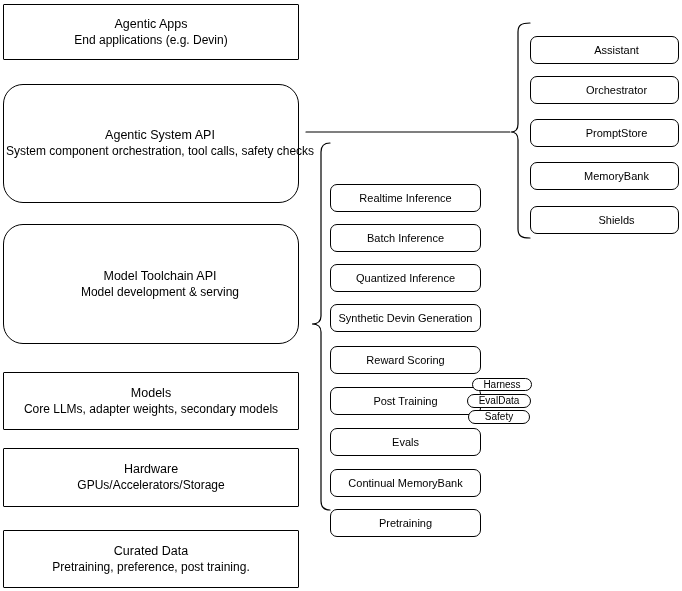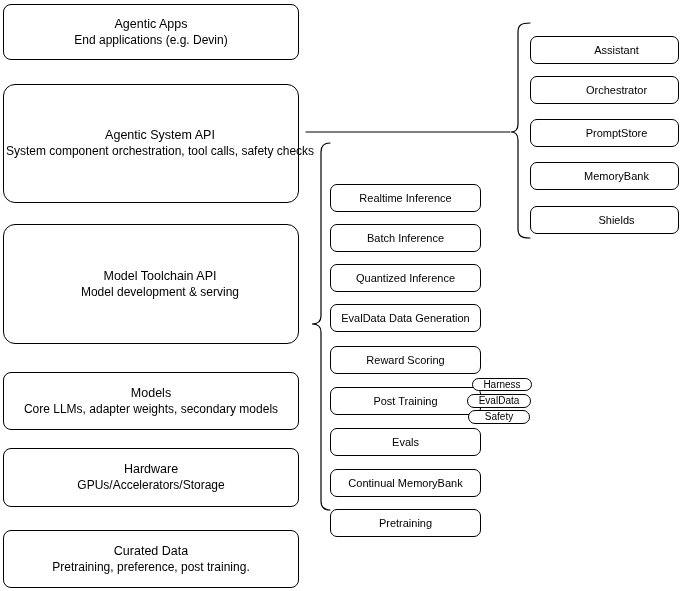--- a/index.html
+++ b/index.html
@@ -22,22 +22,22 @@
     box-sizing: border-box;
     background: #ffffff;
     border: 1px solid #000000;
     display: flex;
     flex-direction: column;
     align-items: center;
     justify-content: center;
     text-align: center;
   }
   
-  .lbox { left: 3px; width: 296px; border-radius: 8px; }
-  .lbox.big { border-radius: 12px; padding-left: 18px; }
+  .lbox { left: 3px; width: 296px; border-radius: 1px; }
+  .lbox.big { border-radius: 20px; padding-left: 18px; }
   .lbox .title { font-size: 12.5px; line-height: 1.25; white-space: nowrap; }
   .lbox .subtitle { font-size: 12px; line-height: 1.2; margin-top: 0; white-space: nowrap; }
   
   .mbox { left: 330px; width: 151px; height: 28px; border-radius: 7px; font-size: 11px; margin-top: 38px; }
   
   .rbox { left: 530px; width: 149px; height: 28px; border-radius: 7px; font-size: 11px; padding-left: 24px; }
   
   .pill {
     position: absolute;
     box-sizing: border-box;
@@ -108,21 +108,21 @@
   <div class="node mbox" style="top:146px">
     <span>Realtime Inference</span>
   </div>
   <div class="node mbox" style="top:186px">
     <span>Batch Inference</span>
   </div>
   <div class="node mbox" style="top:226px">
     <span>Quantized Inference</span>
   </div>
   <div class="node mbox" style="top:266px">
-    <span>EvalData Data Generation</span>
+    <span>Synthetic Devin Generation</span>
   </div>
   <div class="node mbox" style="top:308px">
     <span>Reward Scoring</span>
   </div>
   <div class="node mbox" style="top:349px">
     <span>Post Training</span>
   </div>
   <div class="node mbox" style="top:390px">
     <span>Evals</span>
   </div>

